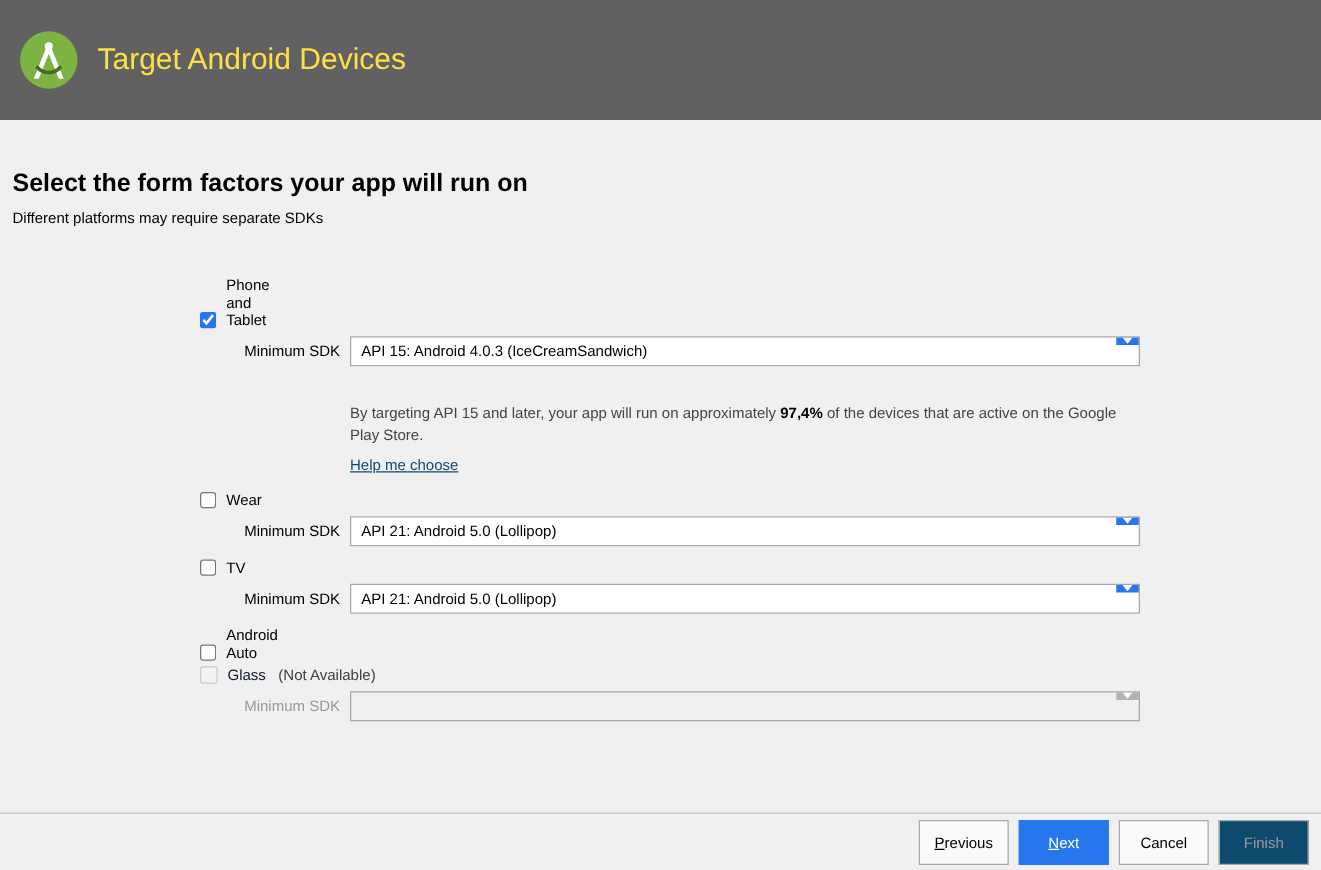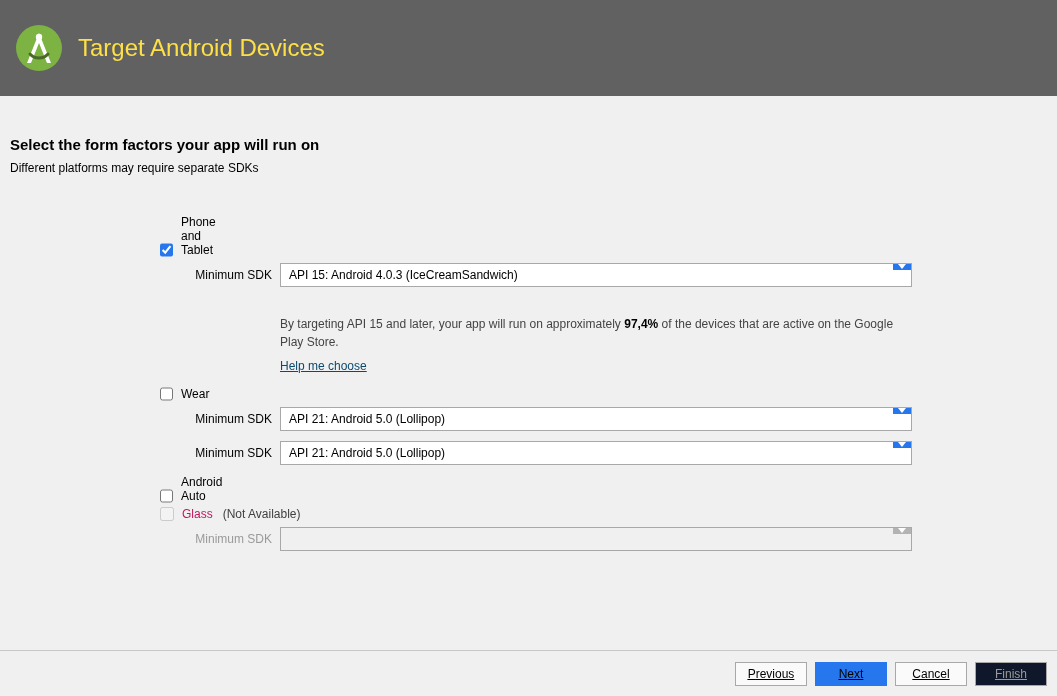--- a/index.html
+++ b/index.html
@@ -6,52 +6,52 @@
   html, body { margin:0; padding:0; background:#f0f0f0; font-family:"Segoe UI", Arial, sans-serif; color:#000; }
   .wizard { width:1057px; height:696px; display:flex; flex-direction:column; background:#f0f0f0; }
 
   
   .hdr { background:#616161; height:96px; display:flex; align-items:center; padding:0 14px; }
   .hdr svg { flex:0 0 auto; }
   .hdr-title { color:#fde047; font-size:24px; font-weight:400; margin-left:14px; }
 
   
   .body { flex:1 1 auto; padding:18px 10px 10px 10px; overflow:auto; }
-  .main-heading { font-size:15px; font-weight:700; margin:22px 0 8px 0; }
+  .main-heading { font-size:20px; font-weight:700; margin:22px 0 8px 0; }
   .sub-heading { font-size:12px; margin:0 0 40px 0; }
 
   .form { font-size:12px; }
   .row { display:flex; align-items:center; margin-bottom:4px; }
   .chk-col { width:180px; padding-left:150px; display:flex; align-items:flex-end; }
   .chk { width:14px; height:14px; margin:0 8px 0 0; accent-color:#2677ee; }
   .chk-label { font-size:12px; }
-  .chk-label.disabled { color:#be185d; }
+  .chk-label.disabled { color:#0f172a; }
   .not-avail { color:#404040; margin-left:10px; }
 
   .sdk-row { display:flex; align-items:center; margin:6px 0 10px 0; }
   .sdk-label { width:270px; text-align:right; padding-right:8px; font-size:12px; }
   .sdk-label.disabled { color:#9a9a9a; }
 
   .combo { flex:1 1 auto; max-width:632px; height:24px; display:flex; align-items:flex-start; border:1px solid #a8a8a8; background:#fff; }
   .combo.disabled { background:#f0f0f0; }
   .combo-text { flex:1 1 auto; padding:0 8px; line-height:22px; font-size:12px; white-space:nowrap; overflow:hidden; text-overflow:ellipsis; }
   .combo-btn { width:18px; background:#2677ee; display:flex; align-items:center; justify-content:center; }
   .combo-btn.disabled { background:#b3b3b3; }
   .combo-btn svg { display:block; }
 
   .hint { max-width:632px; margin-left:270px; font-size:12px; line-height:1.5; color:#444; }
   .hint b { font-weight:700; color:#000; }
   .hint a { color:#0c4a6e; text-decoration:underline; display:inline-block; margin-top:6px; }
 
   
   .footer { height:46px; border-top:1px solid #c8c8c8; display:flex; align-items:center; justify-content:flex-end; padding:0 10px; gap:8px; }
-  .btn { min-width:72px; height:24px; font-size:12px; border:1px solid #a8a8a8; background:#fafafa; cursor:pointer; padding:0 10px;text-decoration:underline; }
+  .btn { min-width:72px; height:36px; font-size:12px; border:1px solid #a8a8a8; background:#fafafa; cursor:pointer; padding:0 10px; }
   .btn .mn { text-decoration:underline; }
-  .btn.primary { background:#2677ee; border-color:#2677ee; color:#000000; }
-  .btn.disabled { color:#9a9a9a; background:#0f172a; cursor:default; }
+  .btn.primary { background:#2677ee; border-color:#2677ee; color:#ffffff; }
+  .btn.disabled { color:#9a9a9a; background:#0c4a6e; cursor:default; }
 
   
   .section { margin-bottom:4px; }
   .section.phone { margin-bottom:12px; }
 </style>
 </head>
 <body>
 
 <div class="wizard">
 
@@ -110,20 +110,26 @@
             <div class="combo-btn">
               <svg width="8" height="6">
                   <path d="M0 0 L8 0 L4 5 Z" fill="#fff"></path>
                 </svg>
             </div>
           </div>
         </div>
       </div>
 
       <div class="section">
+        <div class="row">
+          <div class="chk-col">
+            <input type="checkbox" class="chk" style="">
+            <span class="chk-label">TV</span>
+          </div>
+        </div>
         <div class="sdk-row">
           <div class="sdk-label">Minimum SDK</div>
           <div class="combo">
             <div class="combo-text">API 21: Android 5.0 (Lollipop)</div>
             <div class="combo-btn">
               <svg width="8" height="6">
                   <path d="M0 0 L8 0 L4 5 Z" fill="#fff"></path>
                 </svg>
             </div>
           </div>

